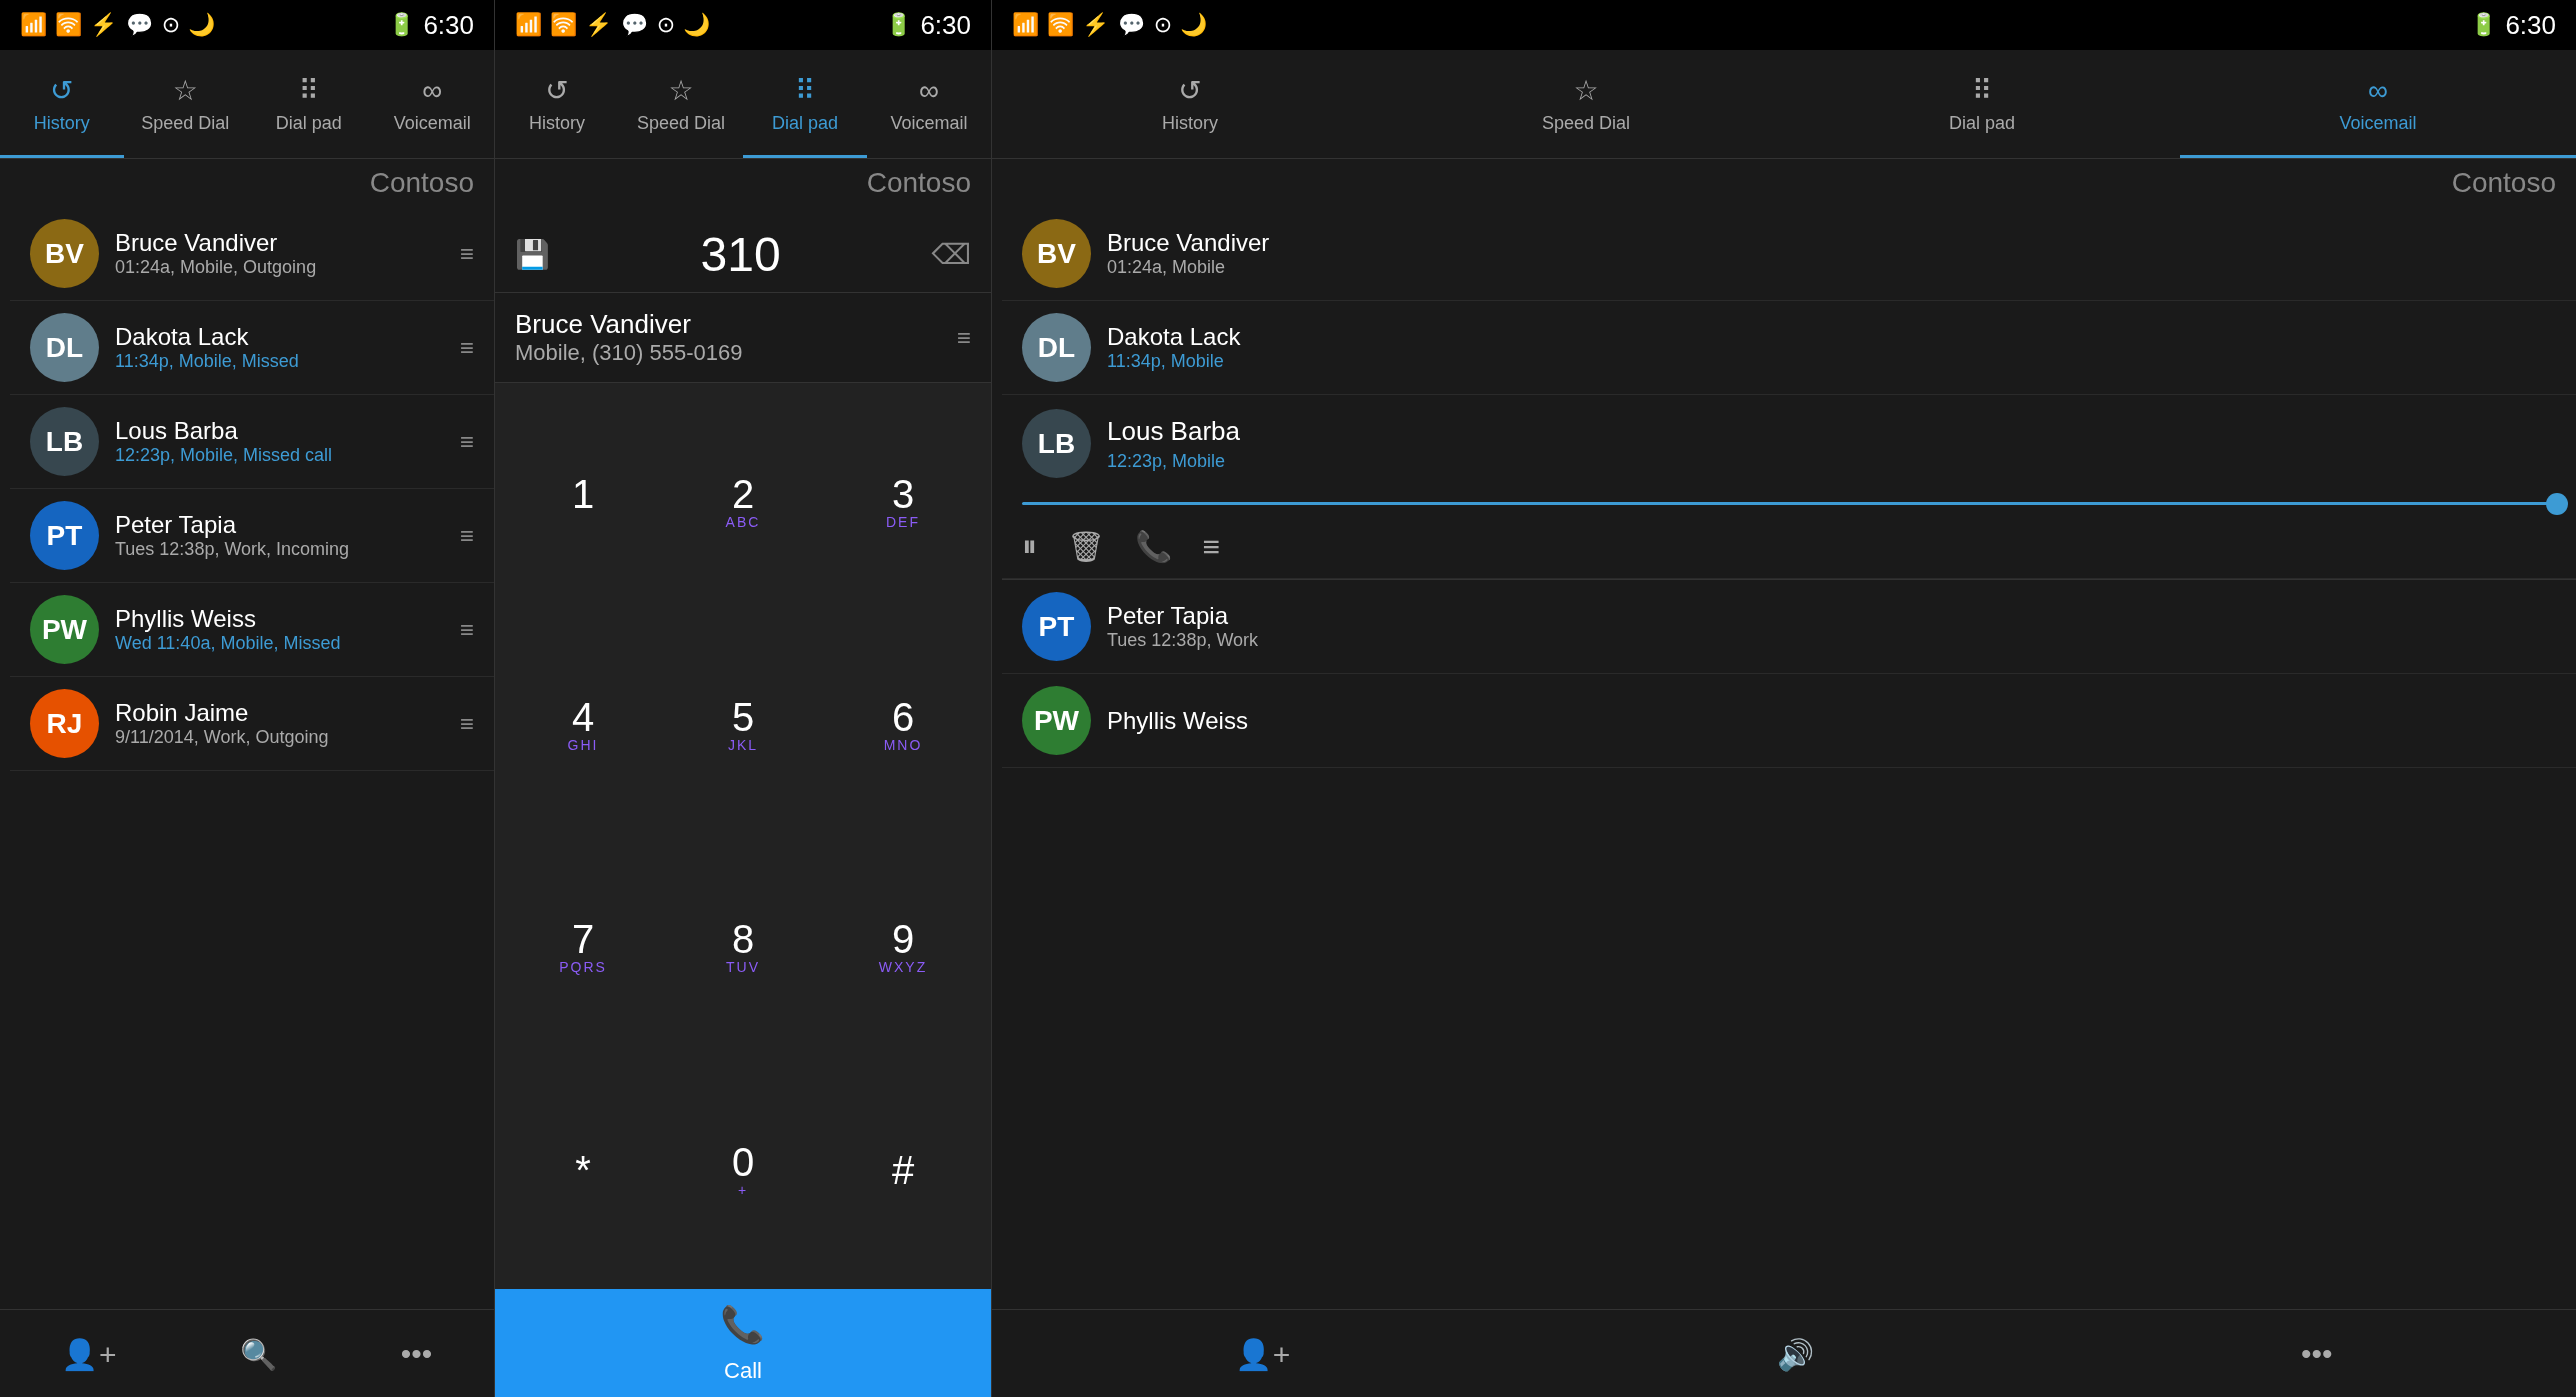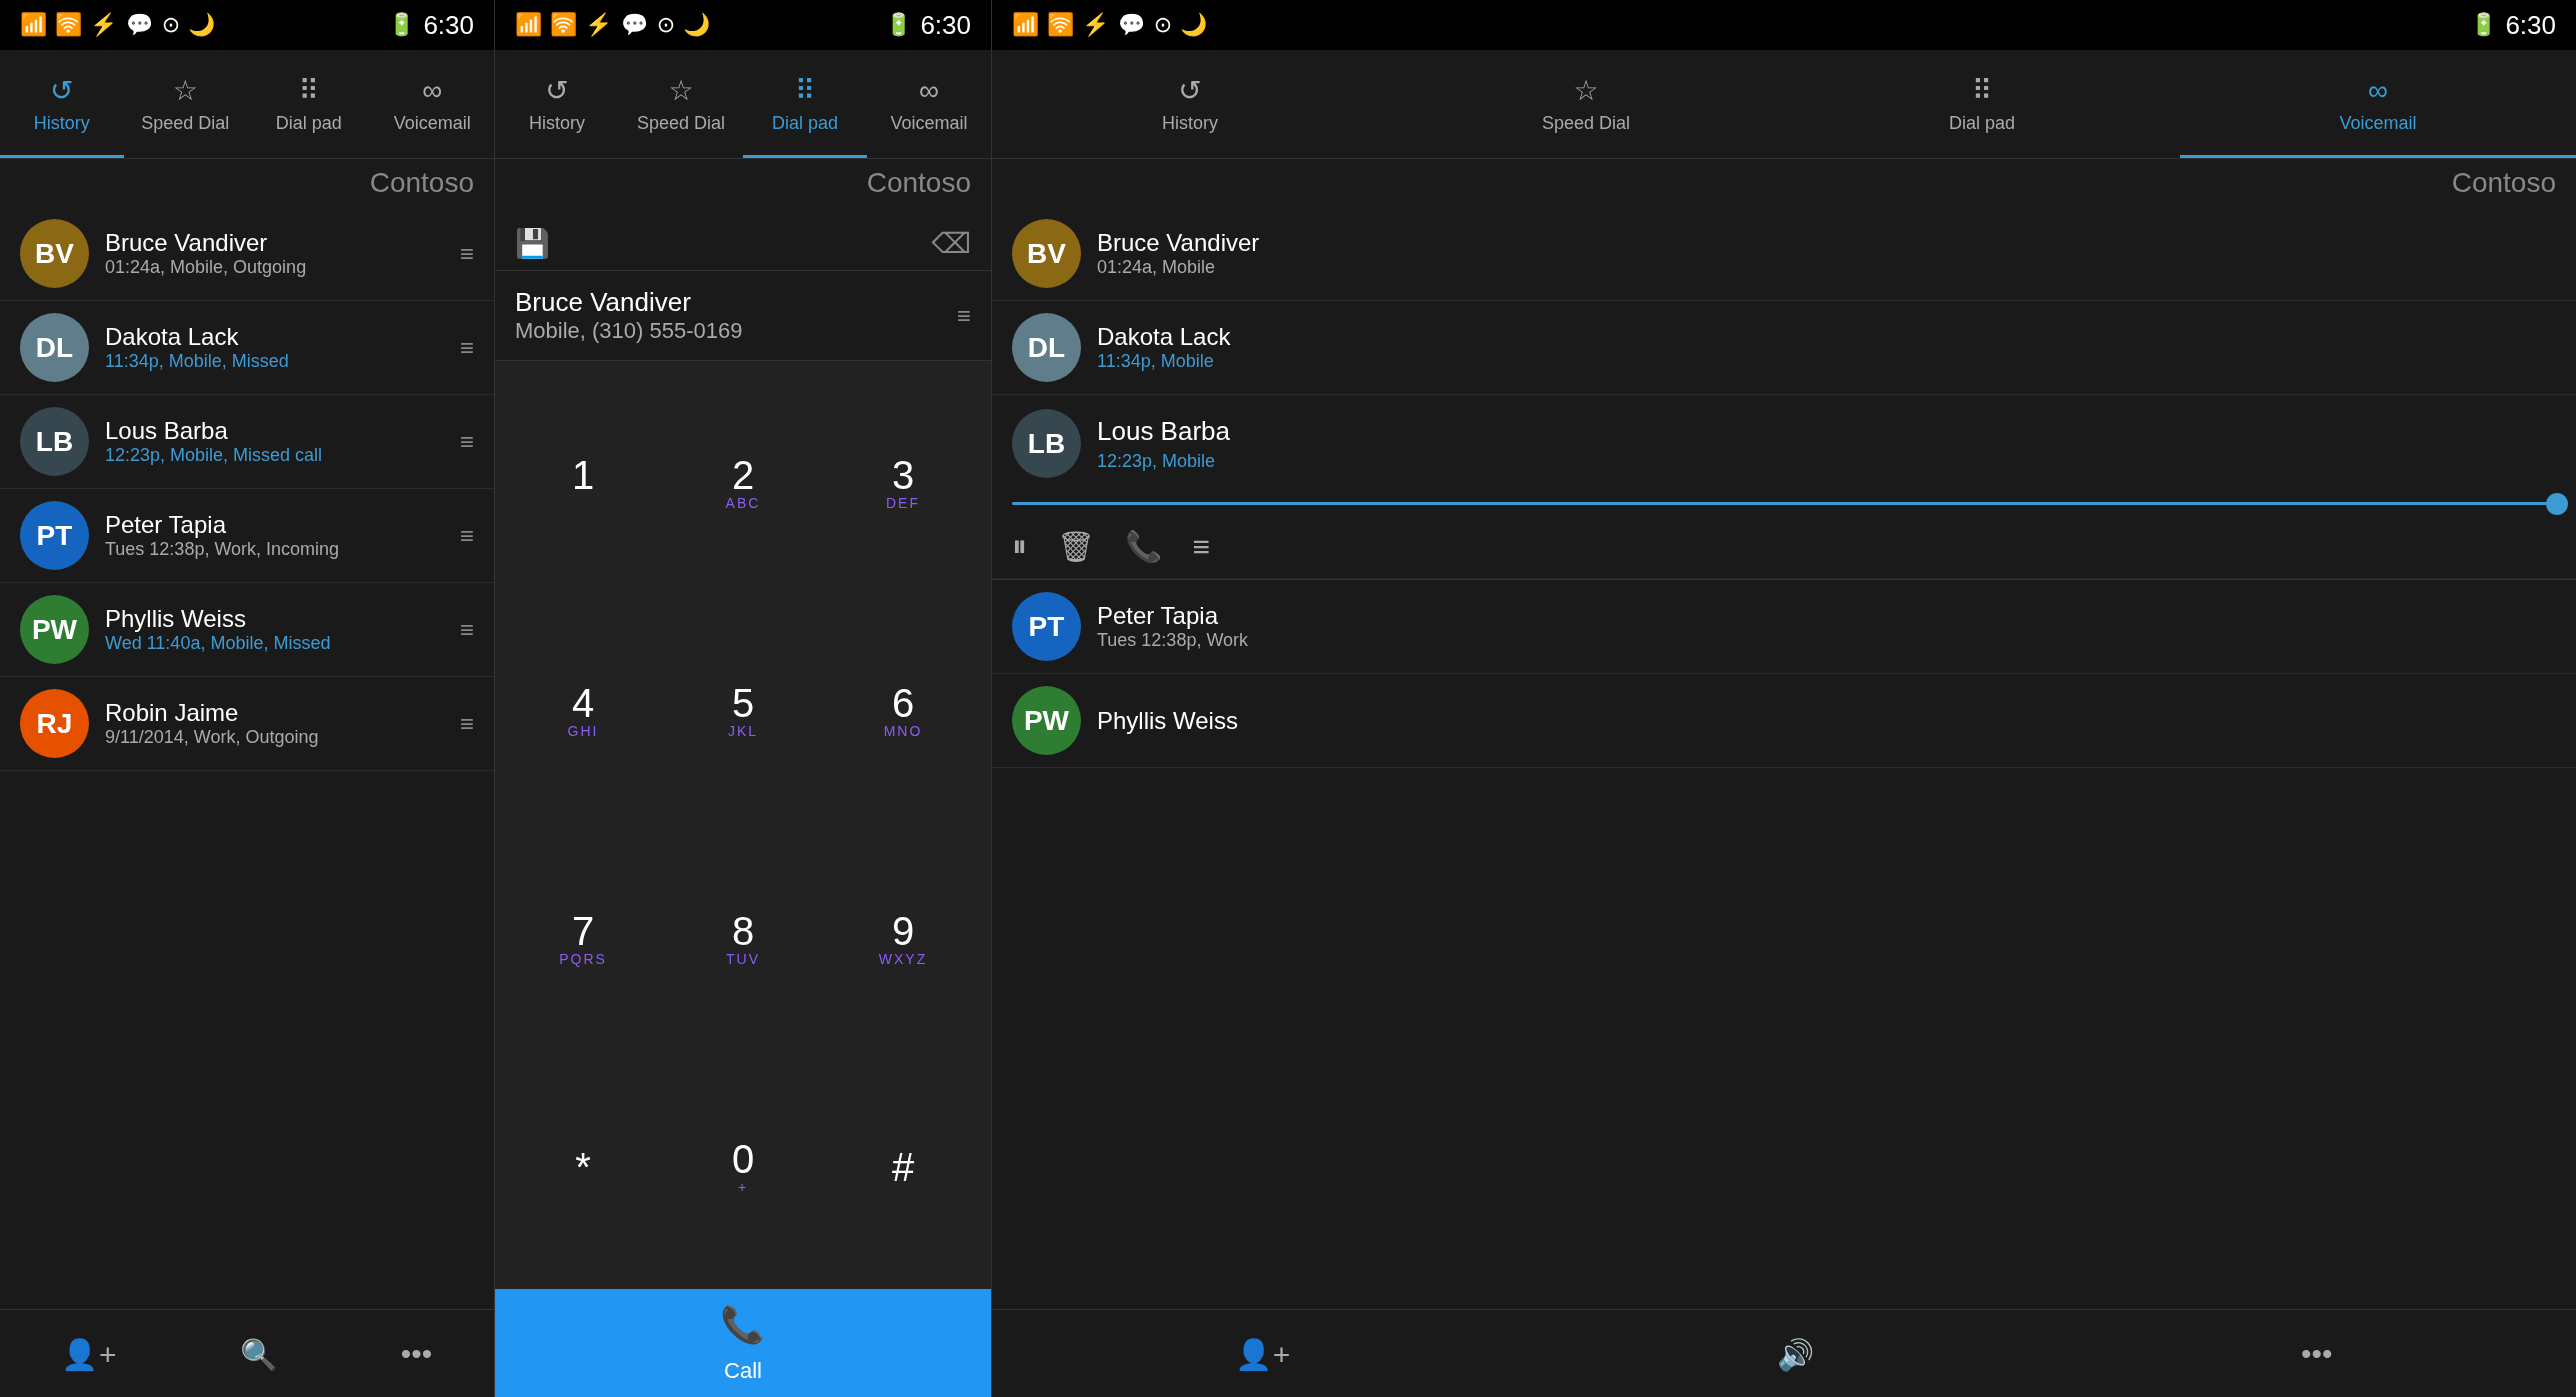--- a/index.html
+++ b/index.html
@@ -71,21 +71,21 @@
 
     
     .contoso-label {
       text-align: right;
       padding: 8px 20px;
       color: #888;
       font-size: 28px;
     }
 
     
-    .contact-list { flex: 1; overflow-y: auto; }
+    .contact-list { flex: 1; overflow-y: auto; padding-left: 10px; }
     .contact-item {
       display: flex;
       align-items: center;
       padding: 12px 20px;
       border-bottom: 1px solid #2a2a2a;
       cursor: pointer;
       gap: 16px;
     }
     .avatar {
       width: 69px;
@@ -409,20 +409,21 @@
     <div class="tab-item">
       <span class="tab-icon">∞</span>
       <span>Voicemail</span>
     </div>
   </div>
 
   <div class="contoso-label">Contoso</div>
 
   <div class="dial-input-area">
     <span class="save-icon">💾</span>
+    <span class="dial-number">310</span>
     <span class="backspace-icon">⌫</span>
   </div>
 
   <div class="caller-info">
     <div class="caller-details">
       <div class="caller-name">Bruce Vandiver</div>
       <div class="caller-number">Mobile, (310) 555-0169</div>
     </div>
     <div class="caller-action">≡</div>
   </div>

